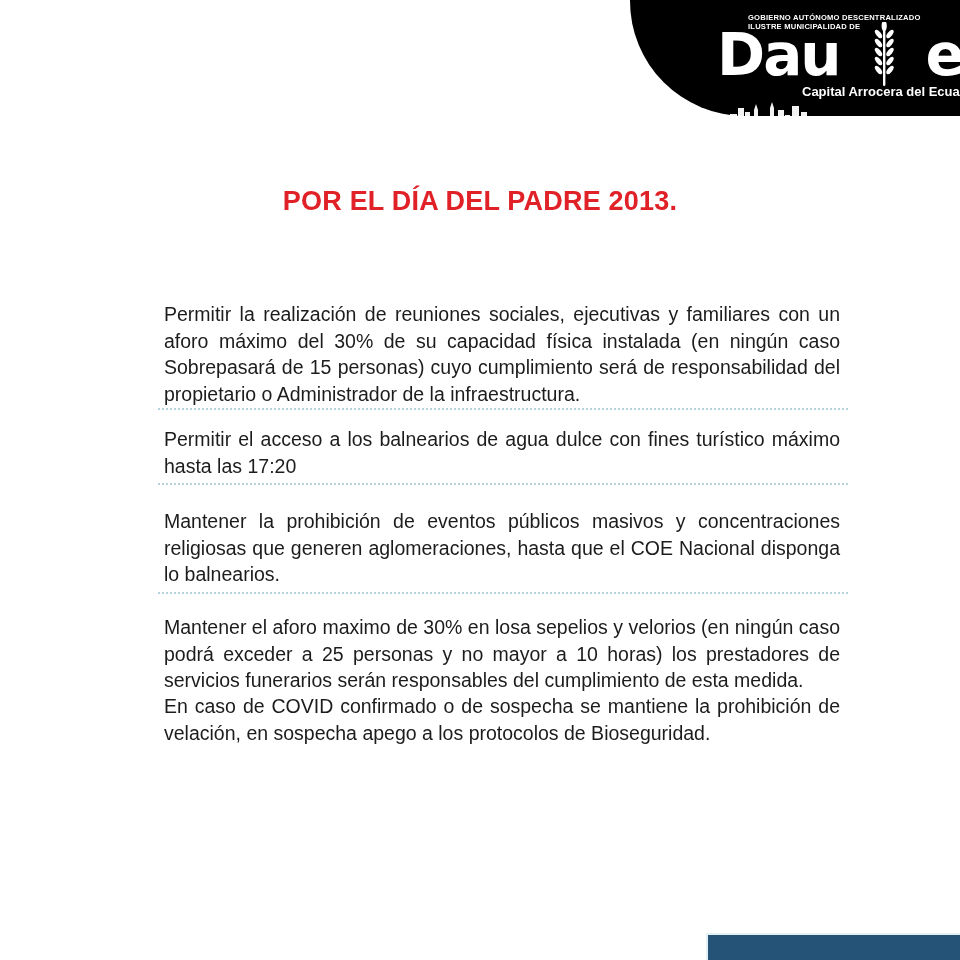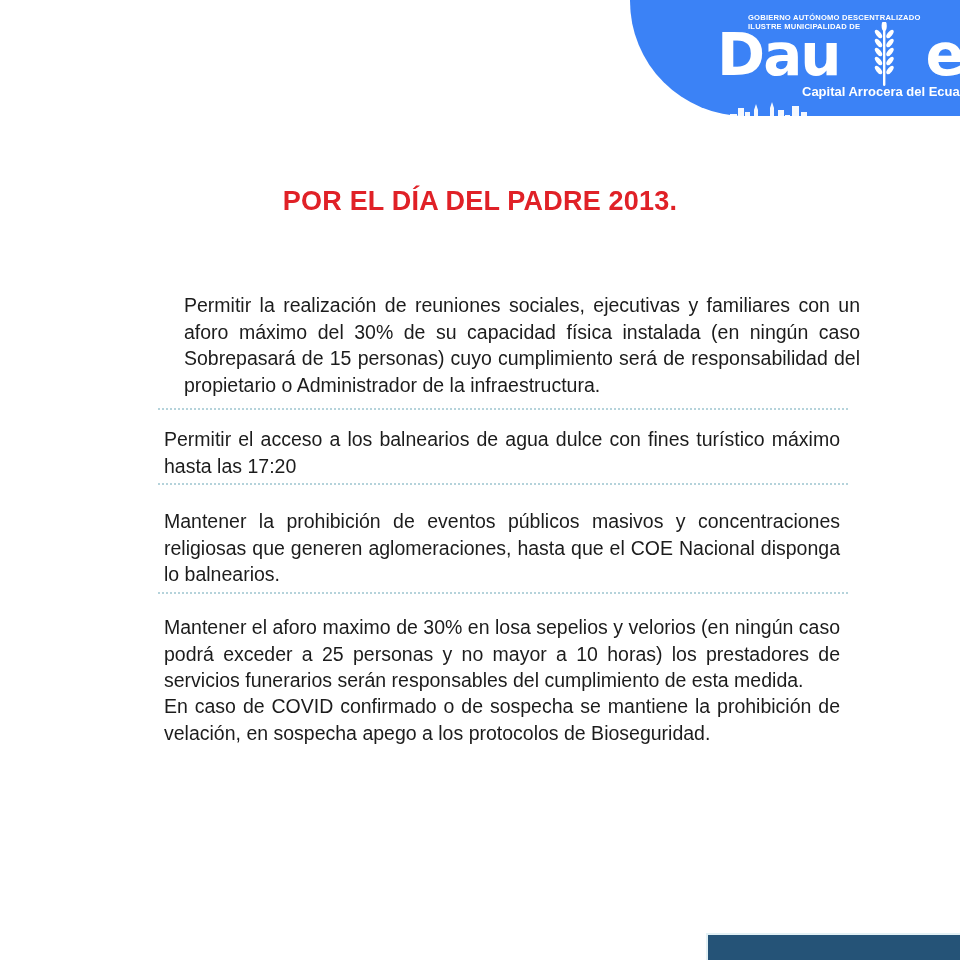--- a/index.html
+++ b/index.html
@@ -3,21 +3,21 @@
 <meta charset="utf-8">
 <style>
   html,body{margin:0;padding:0;}
   body{
     width:960px;height:960px;position:relative;background:#ffffff;
     font-family:"Liberation Sans", sans-serif;overflow:hidden;
   }
   
   .header-block{
     position:absolute;top:0;left:630px;width:330px;height:116px;
-    background:#3b82f6;border-bottom-left-radius:115px;
+    background:#000000;border-bottom-left-radius:115px;
   }
   .org-lines{
     position:absolute;top:13px;left:118px;color:#ffffff;
     font-size:7.6px;font-weight:bold;letter-spacing:.2px;line-height:9px;
     white-space:nowrap;
   }
   .wordmark-row{
     position:absolute;top:22px;left:87px;display:flex;align-items:flex-end;
     color:#ffffff;
     gap:28px;
@@ -37,21 +37,21 @@
     position:absolute;top:186px;left:130px;width:700px;text-align:center;
     color:#e02127;font-weight:bold;font-size:27px;line-height:31px;
     letter-spacing:.2px;
   }
   
   .para{
     position:absolute;left:164px;width:676px;margin:0;
     color:#1c1c1c;font-size:19.5px;line-height:26.5px;
     text-align:justify;
   }
-  .p1{top:292px;margin-left:20px;}
+  .p1{top:301px;}
   .p2{top:426px;}
   .p3{top:508px;}
   .p4{top:614px;}
   .p5{top:693px;}
   .dotted-sep{
     position:absolute;left:158px;width:690px;height:0;
     border-top:2px dotted #b5d3db;
   }
   .sep1{top:408px;}
   .sep2{top:483px;}

